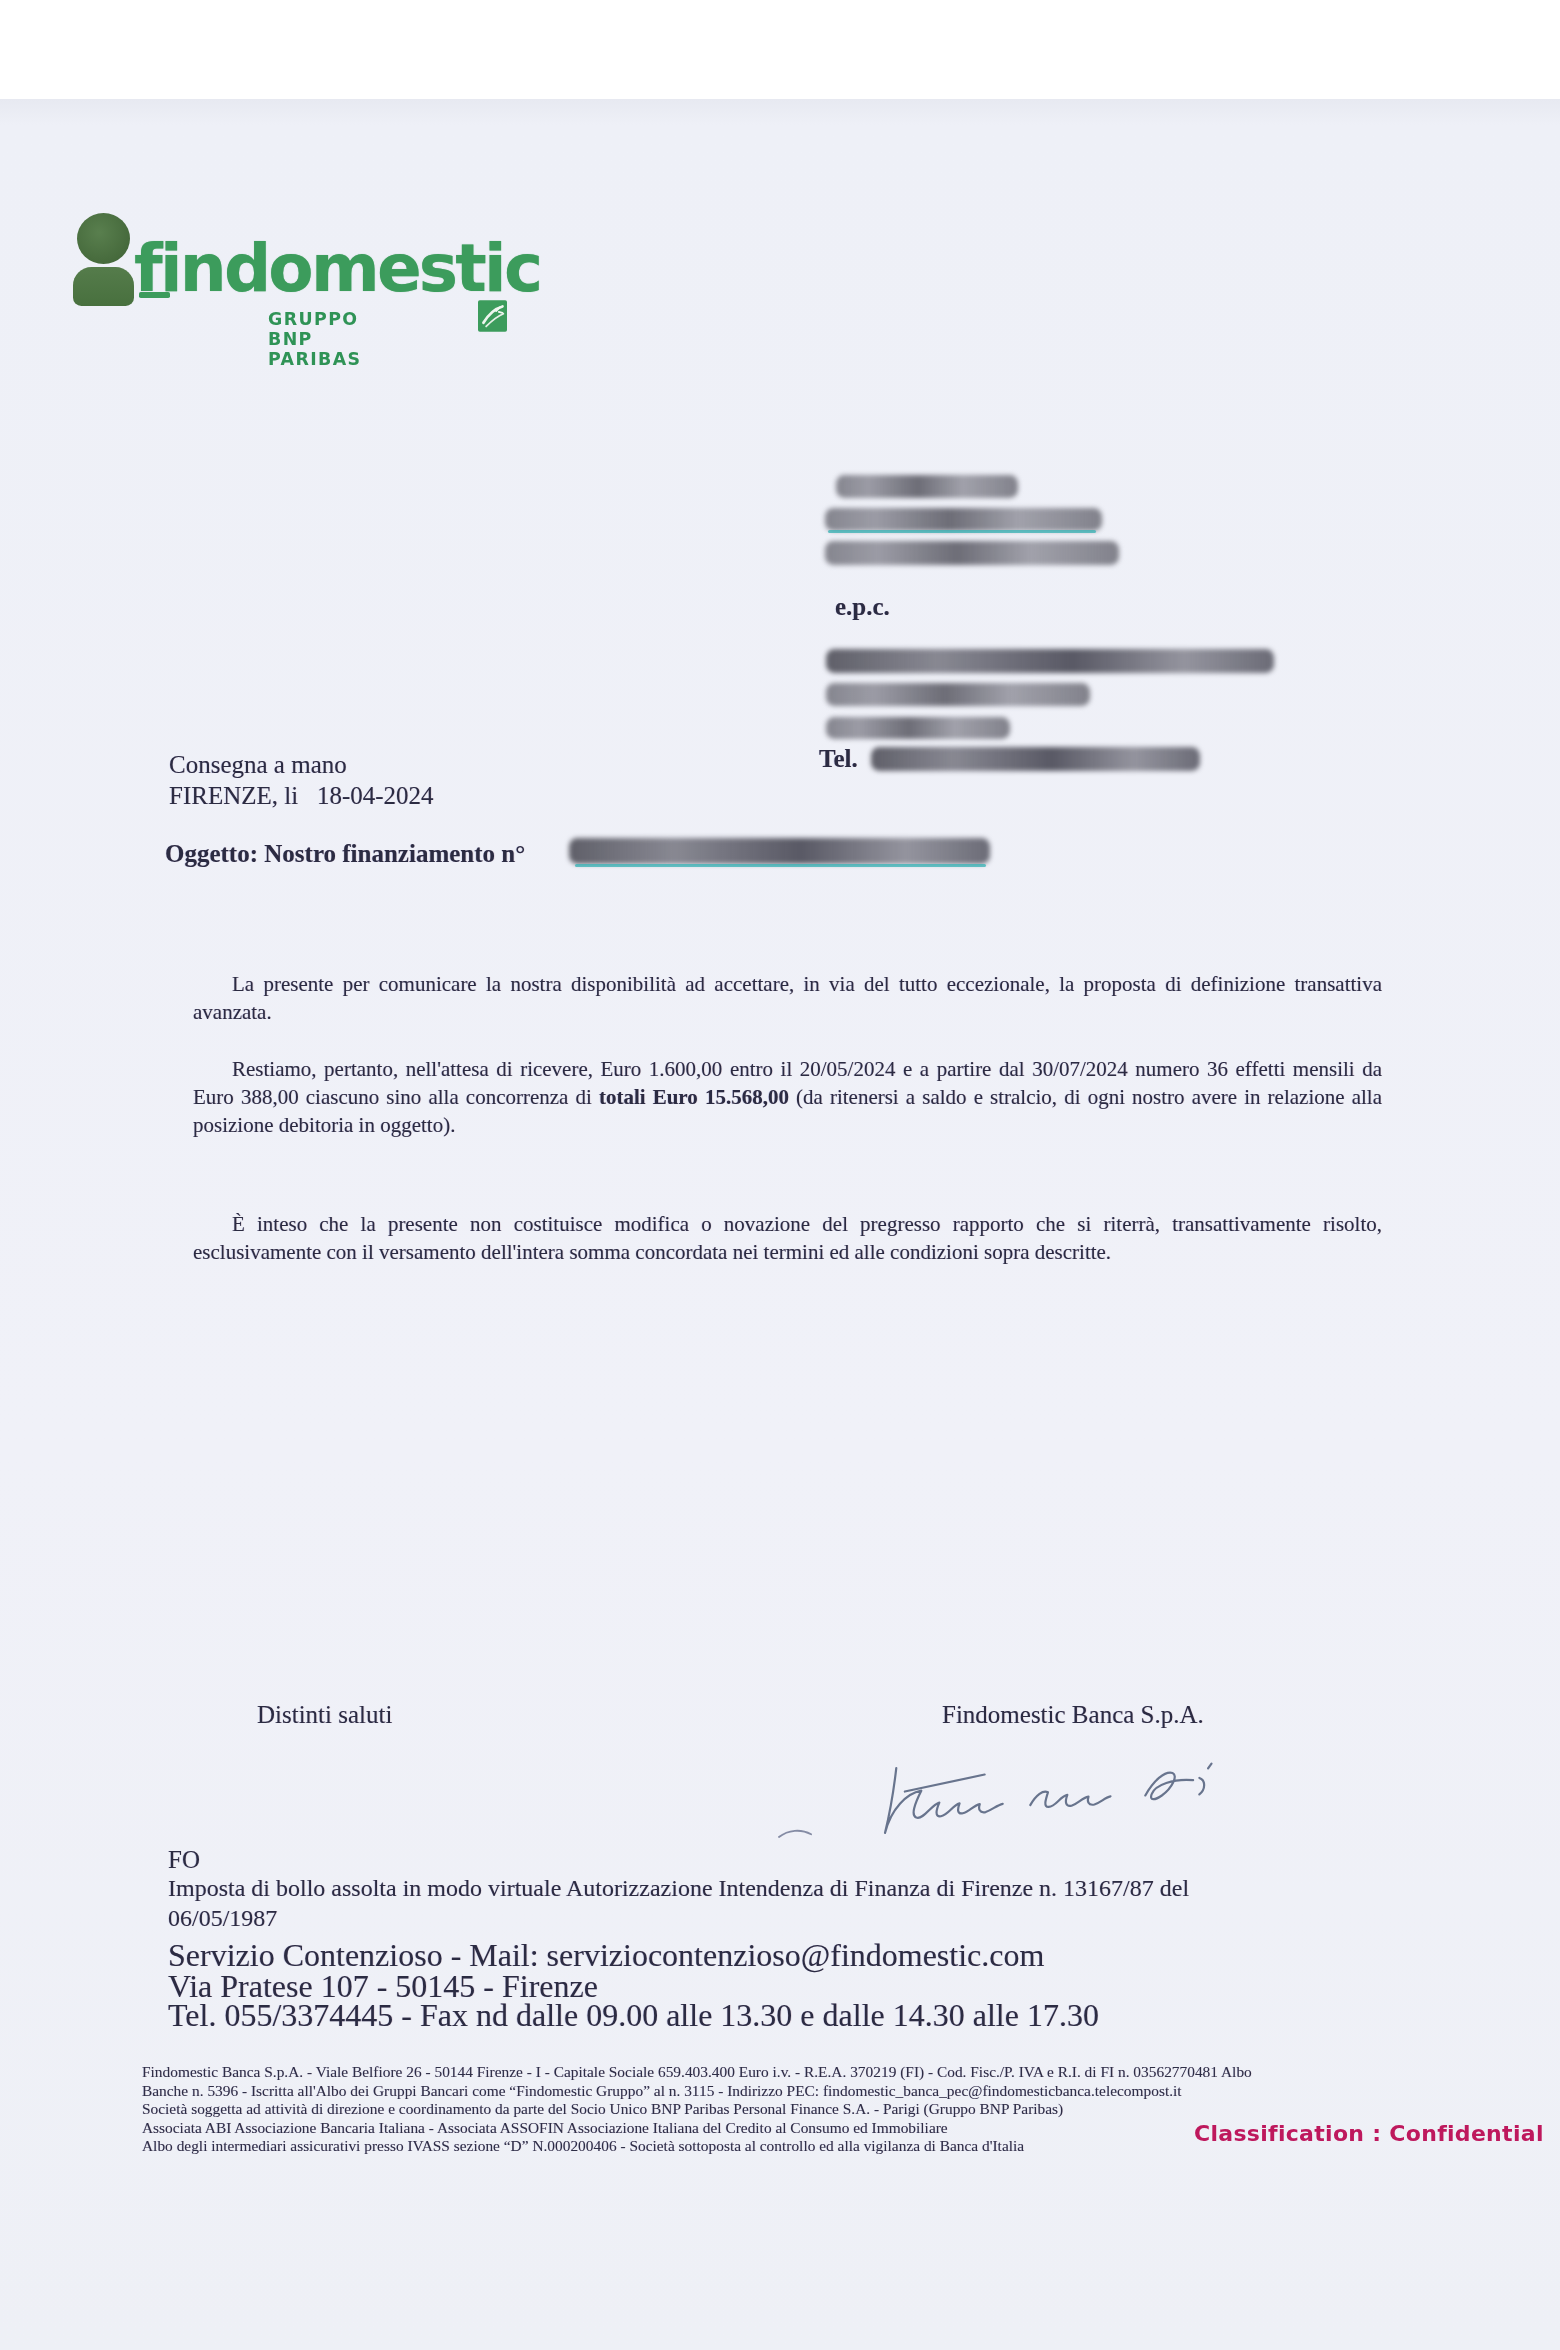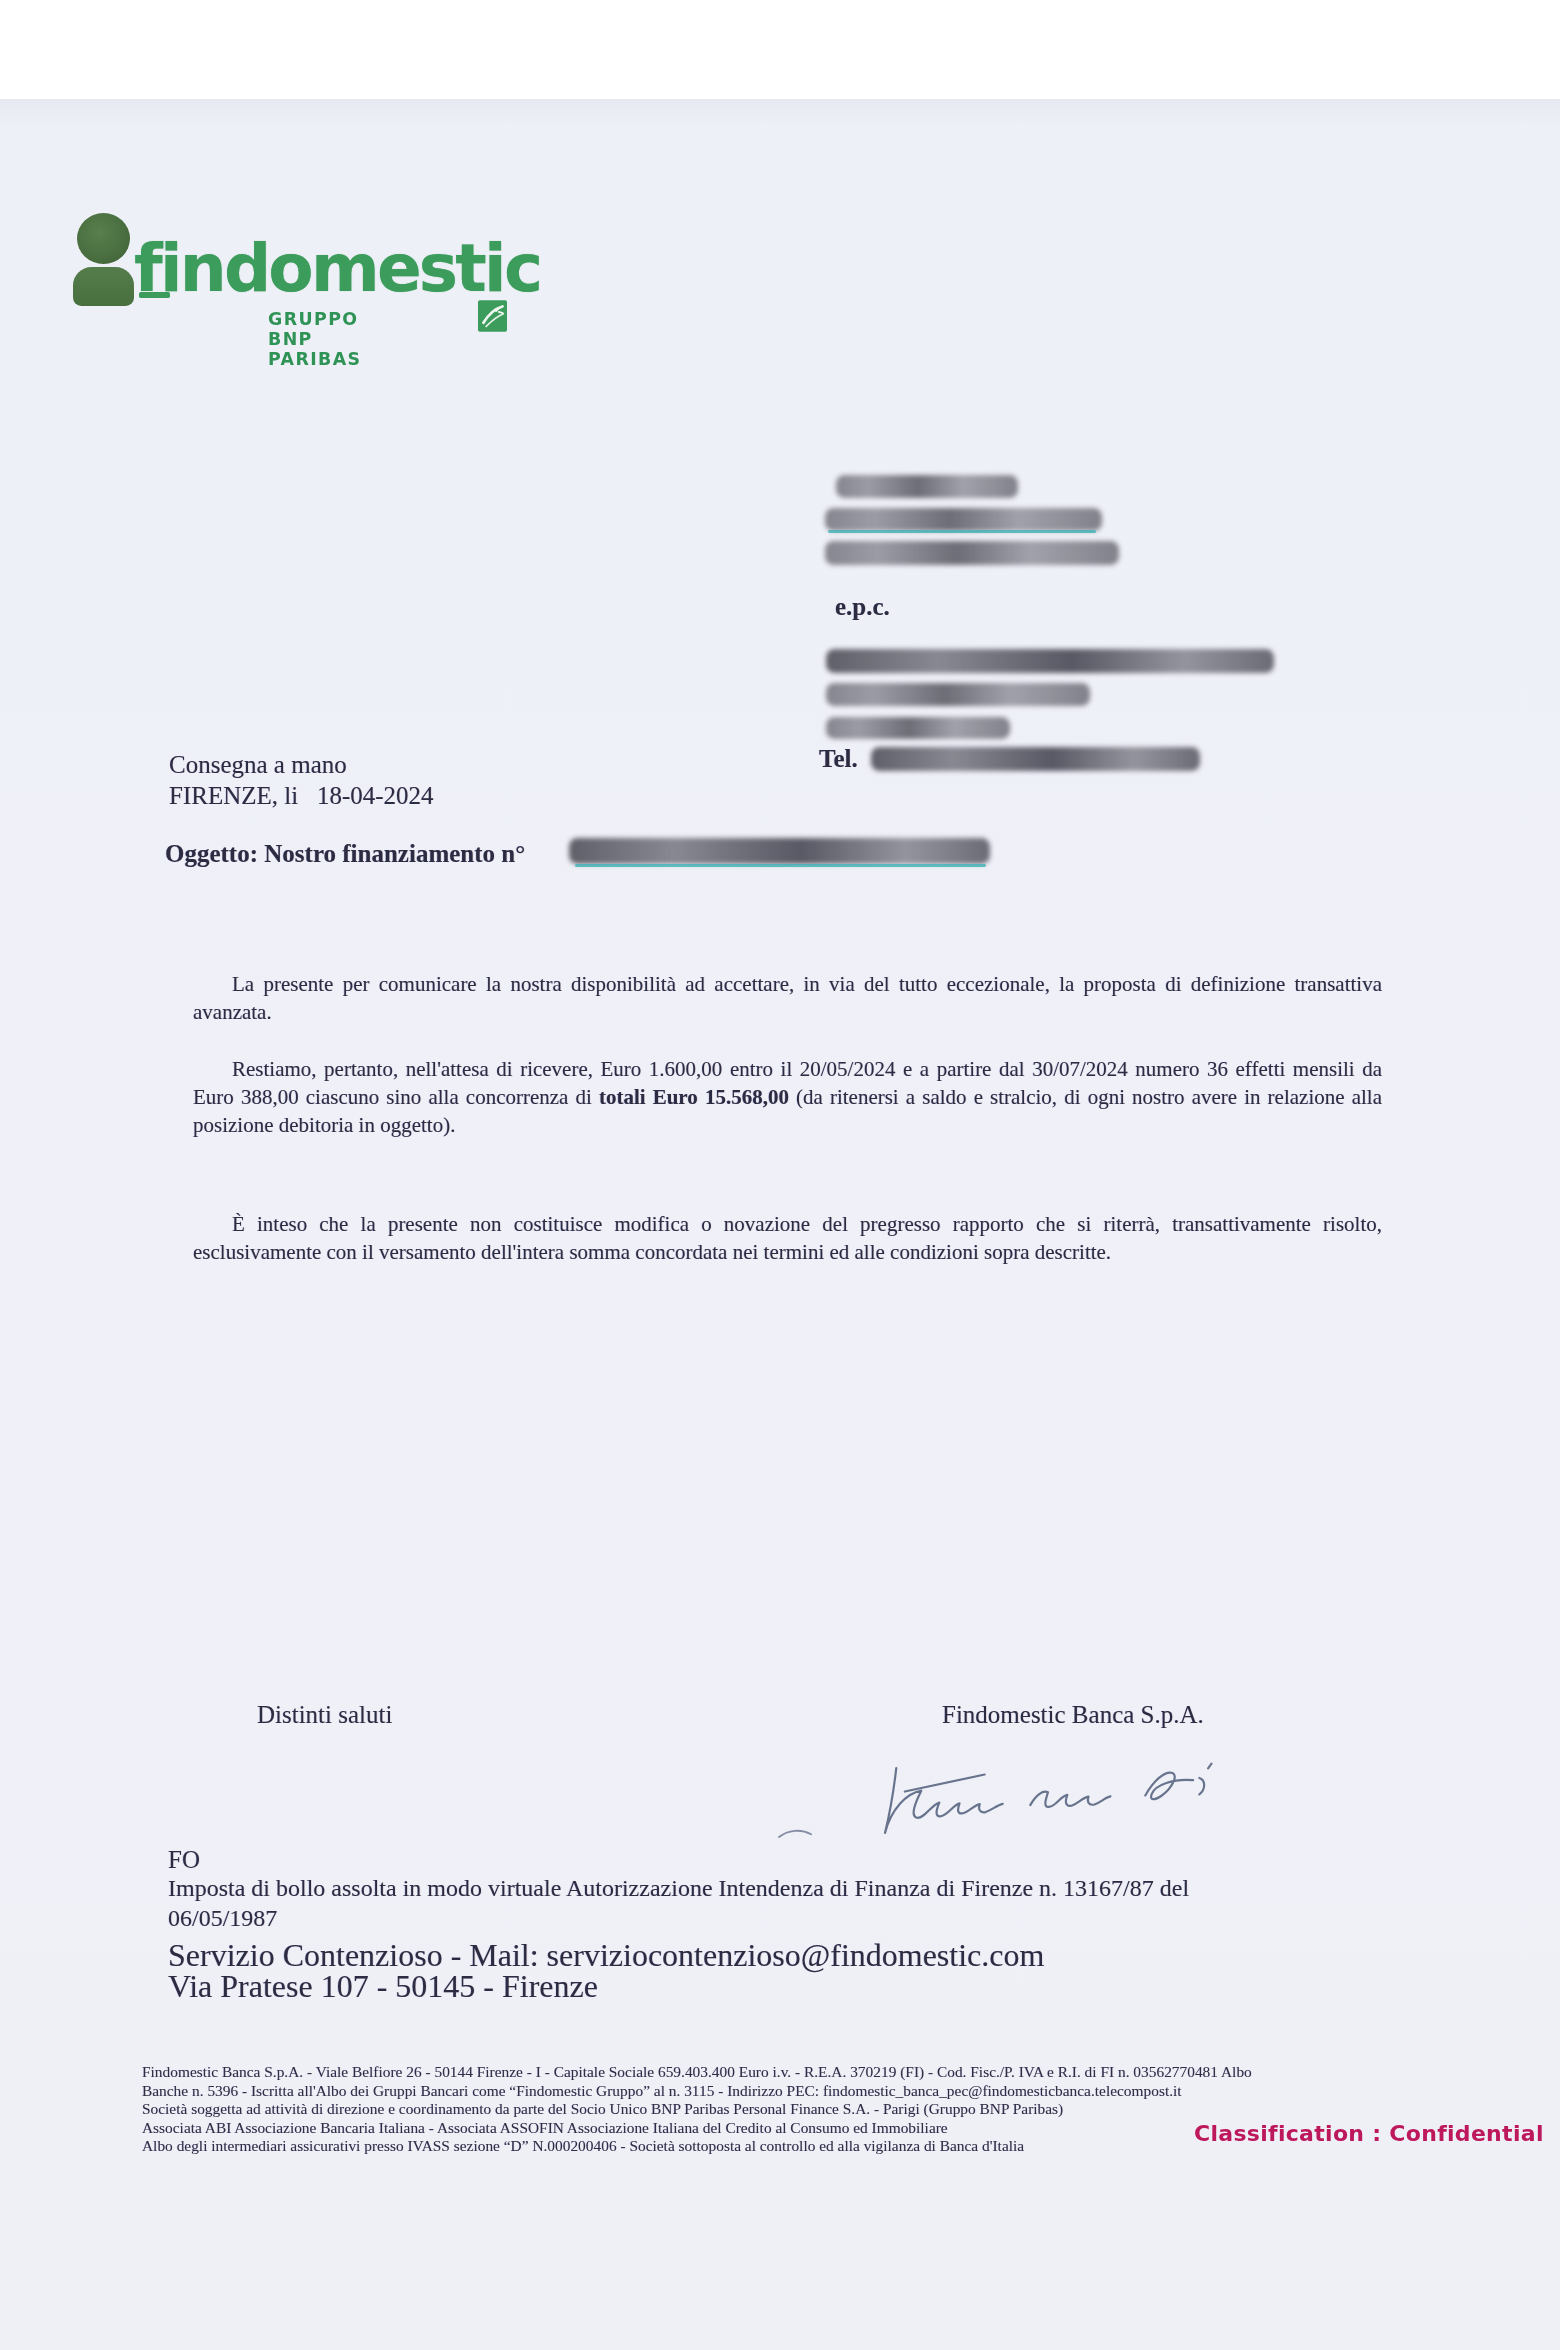--- a/index.html
+++ b/index.html
@@ -105,20 +105,21 @@
   </svg>
   <svg class="abs" style="left:776px;top:1826px;" width="39" height="14.7" viewBox="0 0 42 16">
     <path d="M3,12 C13,4 27,3 38,9" stroke="#6a7390" stroke-width="2" fill="none" stroke-linecap="round" opacity="0.8"></path>
   </svg>
 
   <div class="abs ink serif27" style="left:168px;top:1846px;">FO</div>
   <div class="abs ink" style="left:168px;top:1873px;width:1120px;font-size:24px;line-height:30px;">Imposta di bollo assolta in modo virtuale Autorizzazione Intendenza di Finanza di Firenze n. 13167/87 del 06/05/1987</div>
 
   <div class="abs ink contact" style="left:168px;top:1941px;">Servizio Contenzioso - Mail: serviziocontenzioso@findomestic.com</div>
   <div class="abs ink contact" style="left:168px;top:1972px;">Via Pratese 107 - 50145 - Firenze</div>
+  <div class="abs ink contact" style="left:168px;top:2001px;">Tel. 055/3374445 - Fax nd dalle 09.00 alle 13.30 e dalle 14.30 alle 17.30</div>
 
   <div class="abs" style="left:142px;top:2063px;">
     <div class="fineline">Findomestic Banca S.p.A. - Viale Belfiore 26 - 50144 Firenze - I - Capitale Sociale 659.403.400 Euro i.v. - R.E.A. 370219 (FI) - Cod. Fisc./P. IVA e R.I. di FI n. 03562770481 Albo</div>
     <div class="fineline">Banche n. 5396 - Iscritta all'Albo dei Gruppi Bancari come “Findomestic Gruppo” al n. 3115 - Indirizzo PEC: findomestic_banca_pec@findomesticbanca.telecompost.it</div>
     <div class="fineline">Società soggetta ad attività di direzione e coordinamento da parte del Socio Unico BNP Paribas Personal Finance S.A. - Parigi (Gruppo BNP Paribas)</div>
     <div class="fineline">Associata ABI Associazione Bancaria Italiana - Associata ASSOFIN Associazione Italiana del Credito al Consumo ed Immobiliare</div>
     <div class="fineline">Albo degli intermediari assicurativi presso IVASS sezione “D” N.000200406 - Società sottoposta al controllo ed alla vigilanza di Banca d'Italia</div>
   </div>
 
   <div class="abs classif">Classification : Confidential</div>

